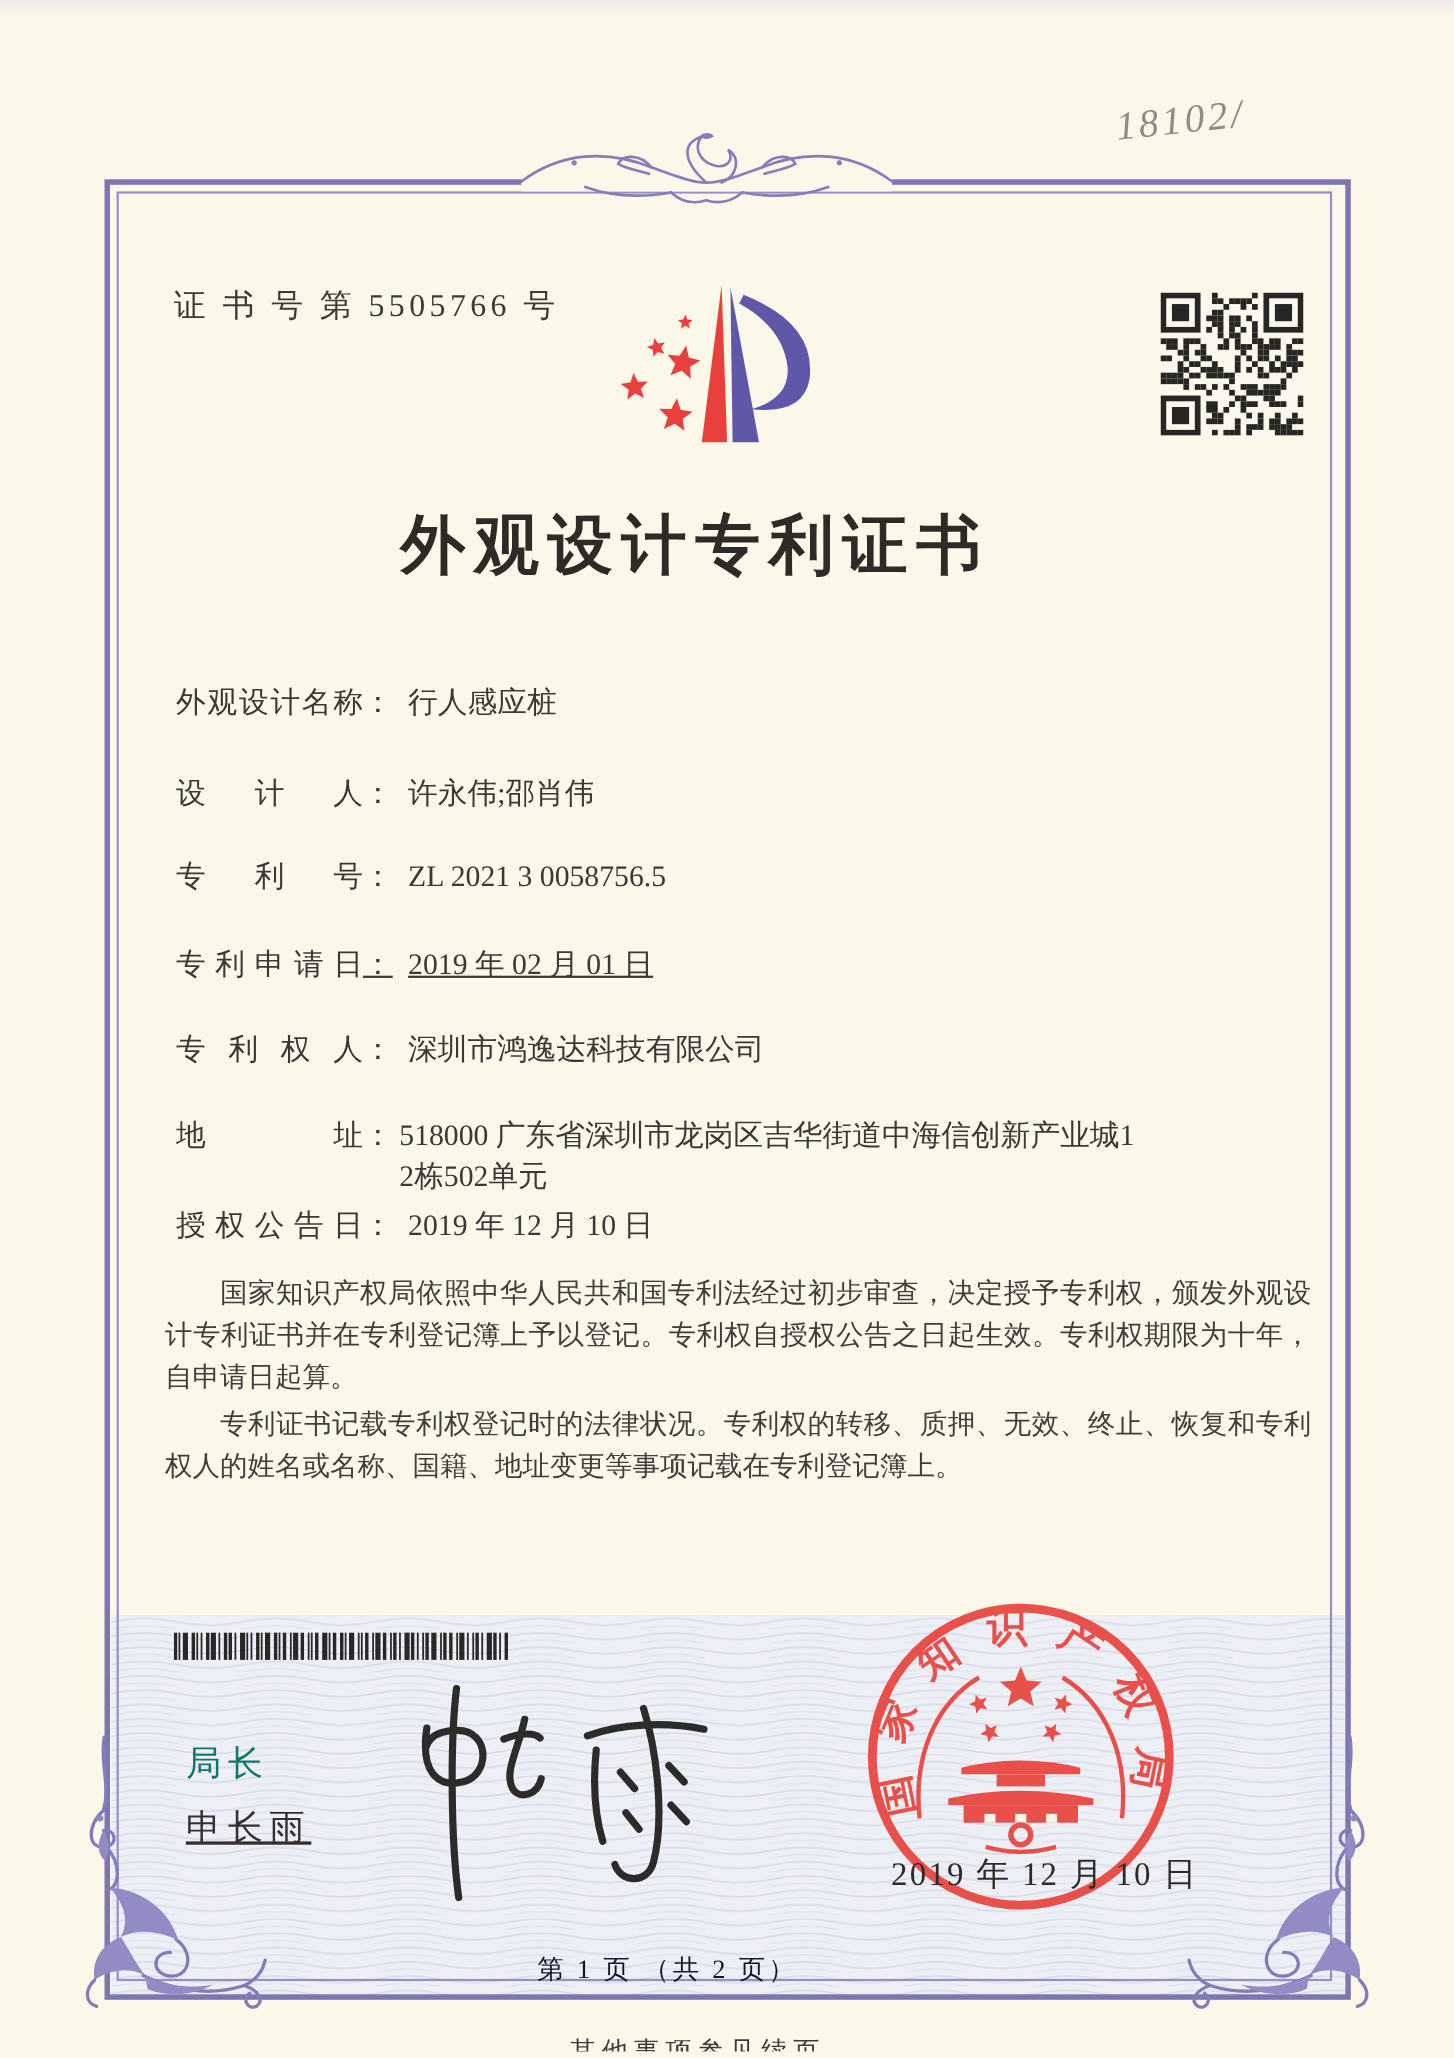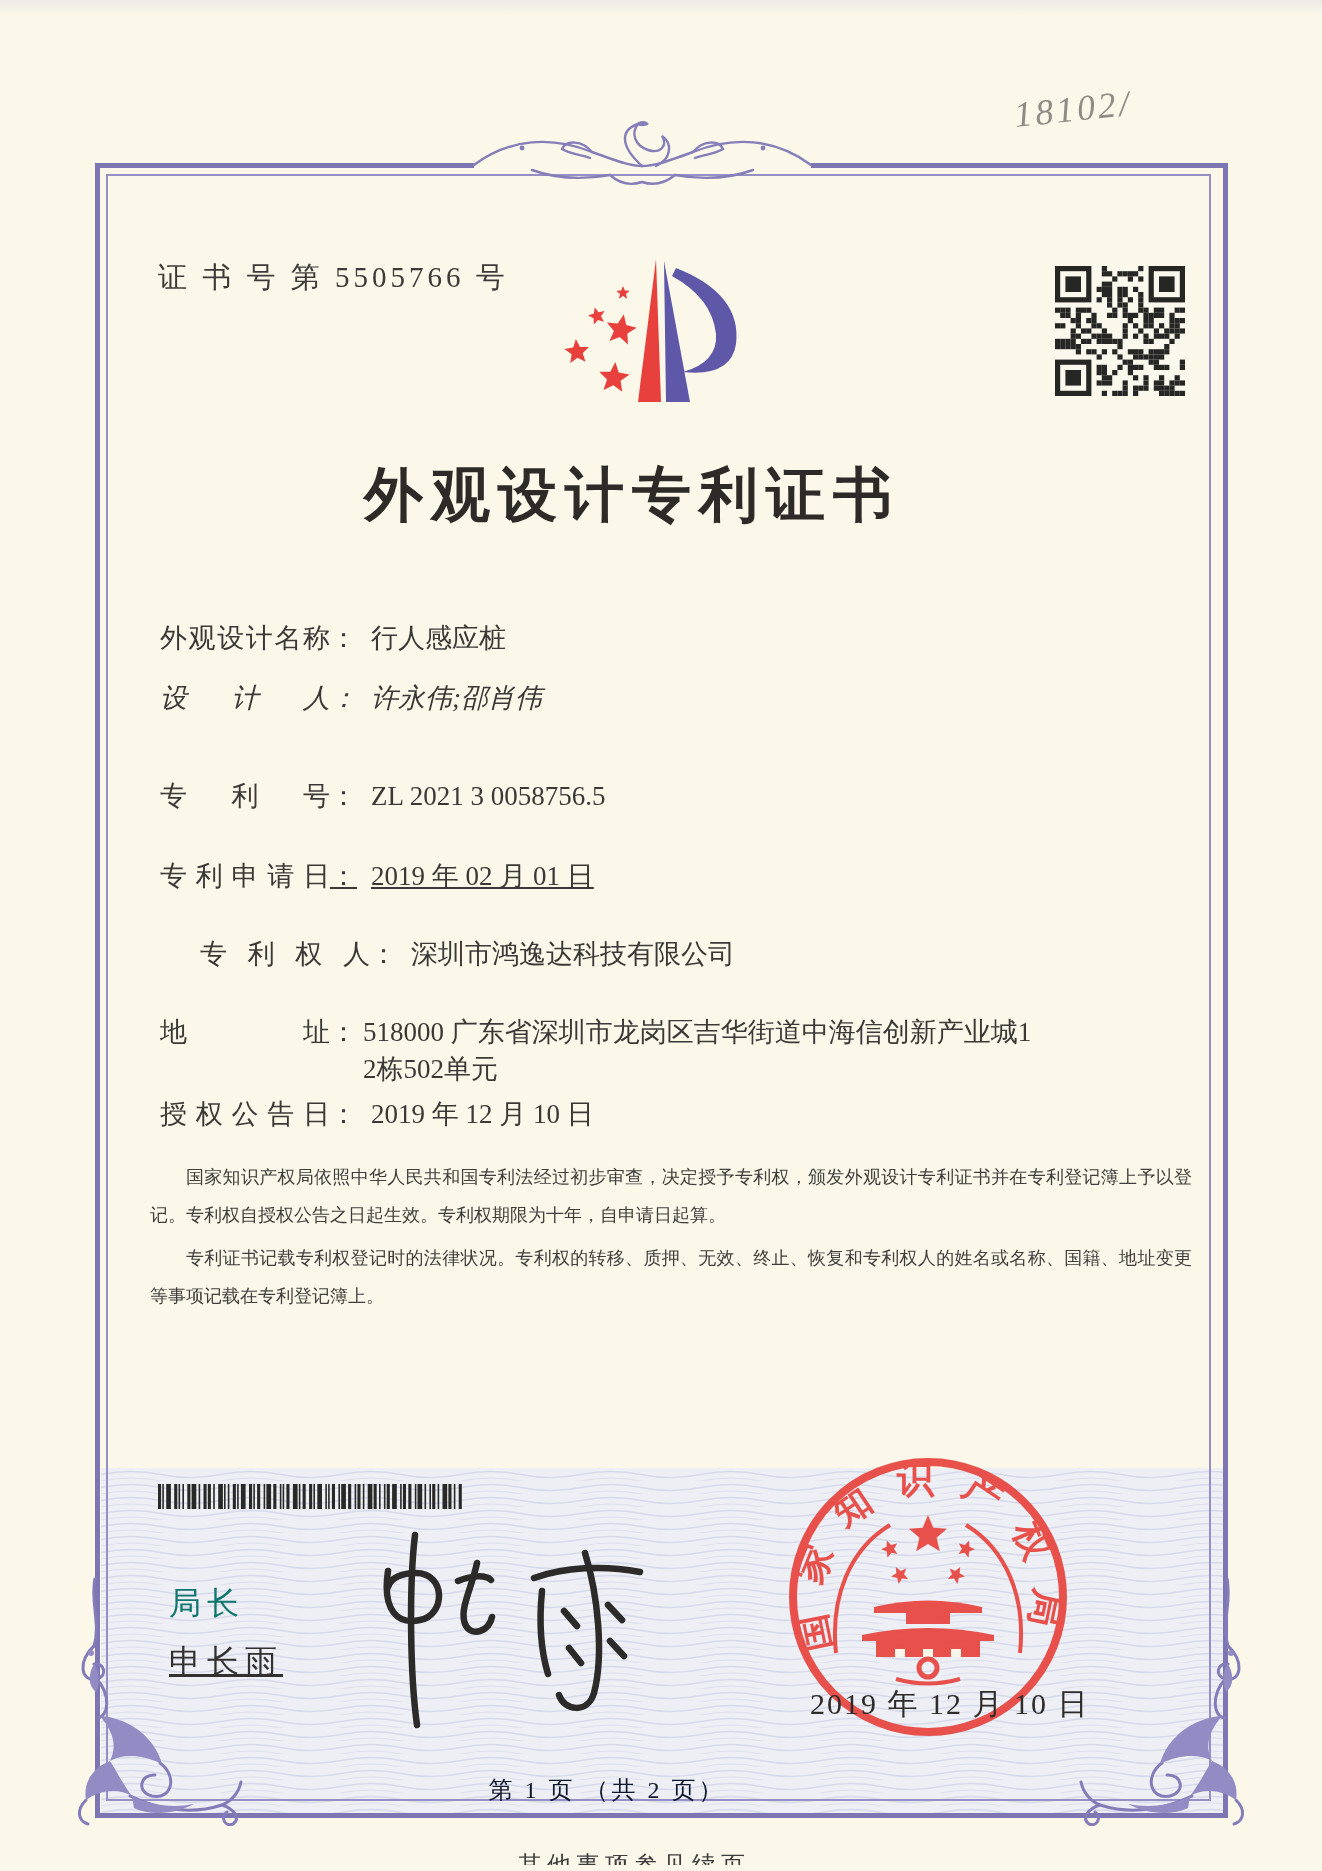--- a/index.html
+++ b/index.html
@@ -20,21 +20,21 @@
                     transform:rotate(-6deg);letter-spacing:3px;}
   #doc-title{left:95px;top:456px;width:1074px;text-align:center;font-size:59px;font-weight:bold;
              letter-spacing:8px;color:#2d2a28;}
   
   .row{left:160px;font-size:27px;color:#3b3836;white-space:nowrap;}
   .lbl{display:inline-block;width:170px;text-align:justify;text-align-last:justify;vertical-align:top;}
   .val{margin-left:14px;}
   #row-addr .val{margin-left:6px;display:inline-block;white-space:normal;width:812px;line-height:37px;vertical-align:top;}
   #grant-no-group{position:absolute;left:662px;top:0;}
   
-  #paragraphs{left:150px;top:1158px;width:1042px;font-size:18px;line-height:38px;
+  #paragraphs{left:150px;top:1158px;width:1042px;font-size:25px;line-height:38px;
               text-align:justify;color:#403d3b;}
   #paragraphs p{margin:0 0 5px 0;text-indent:2em;}
   
   #barcode{left:158px;top:1484px;width:307px;height:25px;}
   #signer-title{left:169px;top:1582px;font-size:32px;letter-spacing:6px;color:#0f766e;}
   #signer-name{left:169px;top:1640px;font-size:32px;letter-spacing:6px;color:#333130;text-decoration:underline;}
   #signature{left:358px;top:1525px;width:316px;height:208px;}
   #seal{left:778px;top:1447px;width:300px;height:300px;opacity:.93;}
   #seal-date{left:810px;top:1684px;font-size:30px;letter-spacing:2px;color:#2e2b29;z-index:6;}
   #footer-page{left:95px;top:1774px;width:1024px;text-align:center;font-size:24px;
@@ -352,30 +352,30 @@
         <rect x="119.6" y="124.8" width="5.2" height="5.2"></rect>
         <rect x="124.8" y="124.8" width="5.2" height="5.2"></rect>
       </g>
   </svg>
 
   <div class="abs" id="doc-title">外观设计专利证书</div>
 
   <div class="abs row" style="top:620px;">
     <span class="lbl">外观设计名称</span><span>：</span><span class="val">行人感应桩</span>
   </div>
-  <div class="abs row" style="top:680px;font-style:italic;">
+  <div class="abs row" style="top:703px;">
     <span class="lbl">设计人</span><span>：</span><span class="val">许永伟;邵肖伟</span>
   </div>
   <div class="abs row" style="top:778px;">
     <span class="lbl">专利号</span><span>：</span><span class="val">ZL 2021 3 0058756.5</span>
   </div>
   <div class="abs row" style="top:858px;text-decoration:underline;">
     <span class="lbl">专利申请日</span><span>：</span><span class="val">2019 年 02 月 01 日</span>
   </div>
-  <div class="abs row" style="top:936px;margin-left:40px;">
+  <div class="abs row" style="top:936px;">
     <span class="lbl">专利权人</span><span>：</span><span class="val">深圳市鸿逸达科技有限公司</span>
   </div>
   <div class="abs row" id="row-addr" style="top:1014px;">
     <span class="lbl">地址</span><span>：</span><span class="val"><span>518000 广东省深圳市龙岗区吉华街道中海信创新产业城1</span><br><span>2栋502单元</span></span>
   </div>
   <div class="abs row" style="top:1096px;width:1060px;">
     <span class="lbl">授权公告日</span><span>：</span><span class="val">2019 年 12 月 10 日</span>
   </div>
 
   <div class="abs" id="paragraphs">

